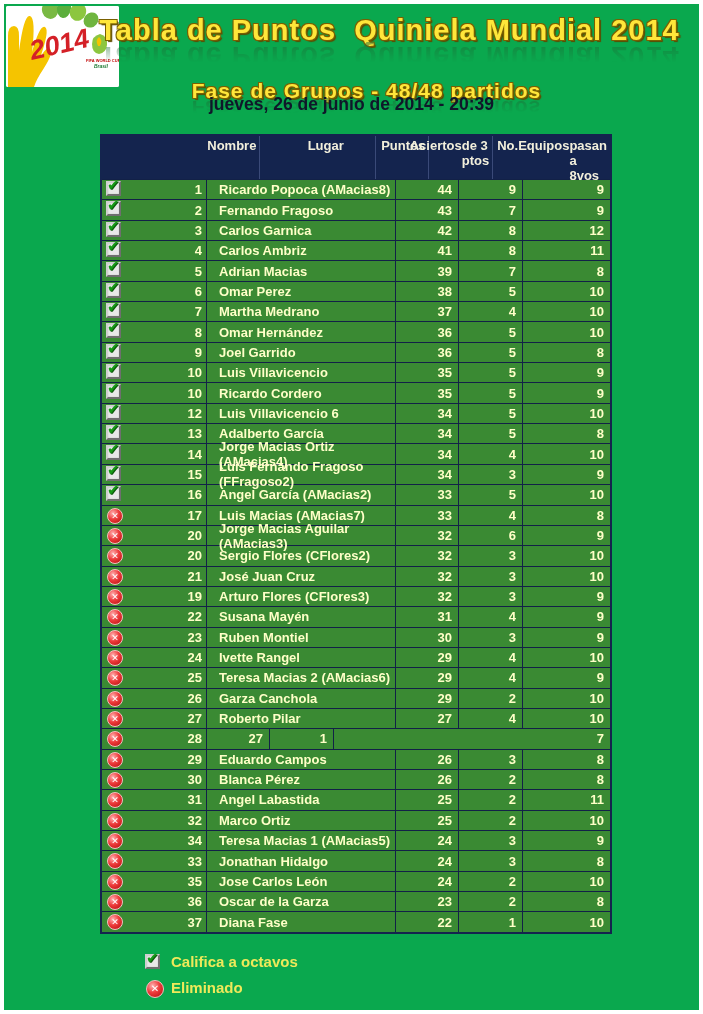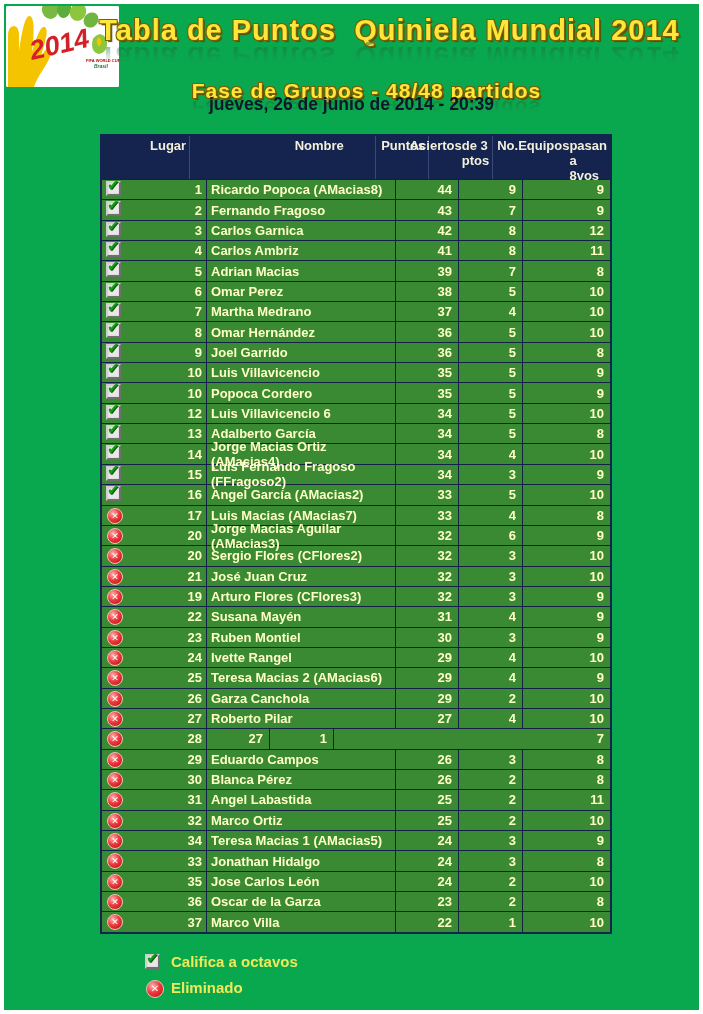--- a/index.html
+++ b/index.html
@@ -69,21 +69,21 @@
   .c-equipos{flex:1;}
   .thead .cell + .cell{border-left:1px solid #3a4a78;}
 
   .trow{
     display:flex;height:19.35px;border-top:1px solid #122147;
     color:#FFFFC8;font-size:13px;font-weight:bold;align-items:center;
   }
   .trow .cell{box-sizing:border-box;height:100%;display:flex;align-items:center;}
   .trow .cell + .cell{border-left:1px solid #122147;}
   .cell-lugar{width:104px;position:relative;justify-content:flex-end;padding-right:4px;}
-  .cell-nombre{width:189px;padding-left:4px;}
+  .cell-nombre{width:189px;padding-left:12px;}
   .cell-num{justify-content:flex-end;padding-right:6px;}
   .cell-puntos{width:63px;}
   .cell-aciertos{width:64px;}
   .cell-equipos{flex:1;}
 
   
   .icon-check{position:relative;display:inline-block;width:17px;height:16px;vertical-align:middle;}
   .icon-check .box{
     position:absolute;left:0;bottom:1px;width:11px;height:11px;
     background:#e8e8e8;border:2px solid;border-color:#cfcfcf #6f6f6f #6f6f6f #cfcfcf;
@@ -148,25 +148,25 @@
 
   <div class="wordart subtitle">
     <div class="wa-main">Fase de Grupos - 48/48 partidos</div>
     <div class="wa-reflect">Fase de Grupos - 48/48 partidos</div>
   </div>
 
   <div class="datetime">jueves, 26 de junio de 2014 - 20:39</div>
 
   <div class="score-table">
     <div class="thead">
+      <div class="cell c-nombre">
+        <span>Nombre</span>
+      </div>
       <div class="cell c-lugar">
         <span>Lugar</span>
-      </div>
-      <div class="cell c-nombre">
-        <span>Nombre</span>
       </div>
       <div class="cell c-puntos">
         <span>Puntos</span>
       </div>
       <div class="cell c-aciertos">
         <span>Aciertos</span>
         <span>de 3 ptos</span>
       </div>
       <div class="cell c-equipos">
         <span>No.Equipos</span>
@@ -397,21 +397,21 @@
         <div class="trow">
       <div class="cell cell-lugar">
         <span class="icon-check row-icon">
               <span class="box"></span>
               <span class="mark">✔</span>
             </span>
 
         <span>10</span>
       </div>
       <div class="cell cell-nombre">
-            <span>Popoca Cordero</span>
+            <span>Ricardo Cordero</span>
           </div>
       <div class="cell cell-num cell-puntos">
             <span>35</span>
           </div>
       <div class="cell cell-num cell-aciertos">
             <span>5</span>
           </div>
       <div class="cell cell-num cell-equipos">
             <span>9</span>
           </div>
@@ -903,21 +903,21 @@
             <span>8</span>
           </div>
     </div>
         <div class="trow">
       <div class="cell cell-lugar">
 
         <span class="icon-x row-icon-x">✕</span>
         <span>37</span>
       </div>
       <div class="cell cell-nombre">
-            <span>Marco Villa</span>
+            <span>Diana Fase</span>
           </div>
       <div class="cell cell-num cell-puntos">
             <span>22</span>
           </div>
       <div class="cell cell-num cell-aciertos">
             <span>1</span>
           </div>
       <div class="cell cell-num cell-equipos">
             <span>10</span>
           </div>

